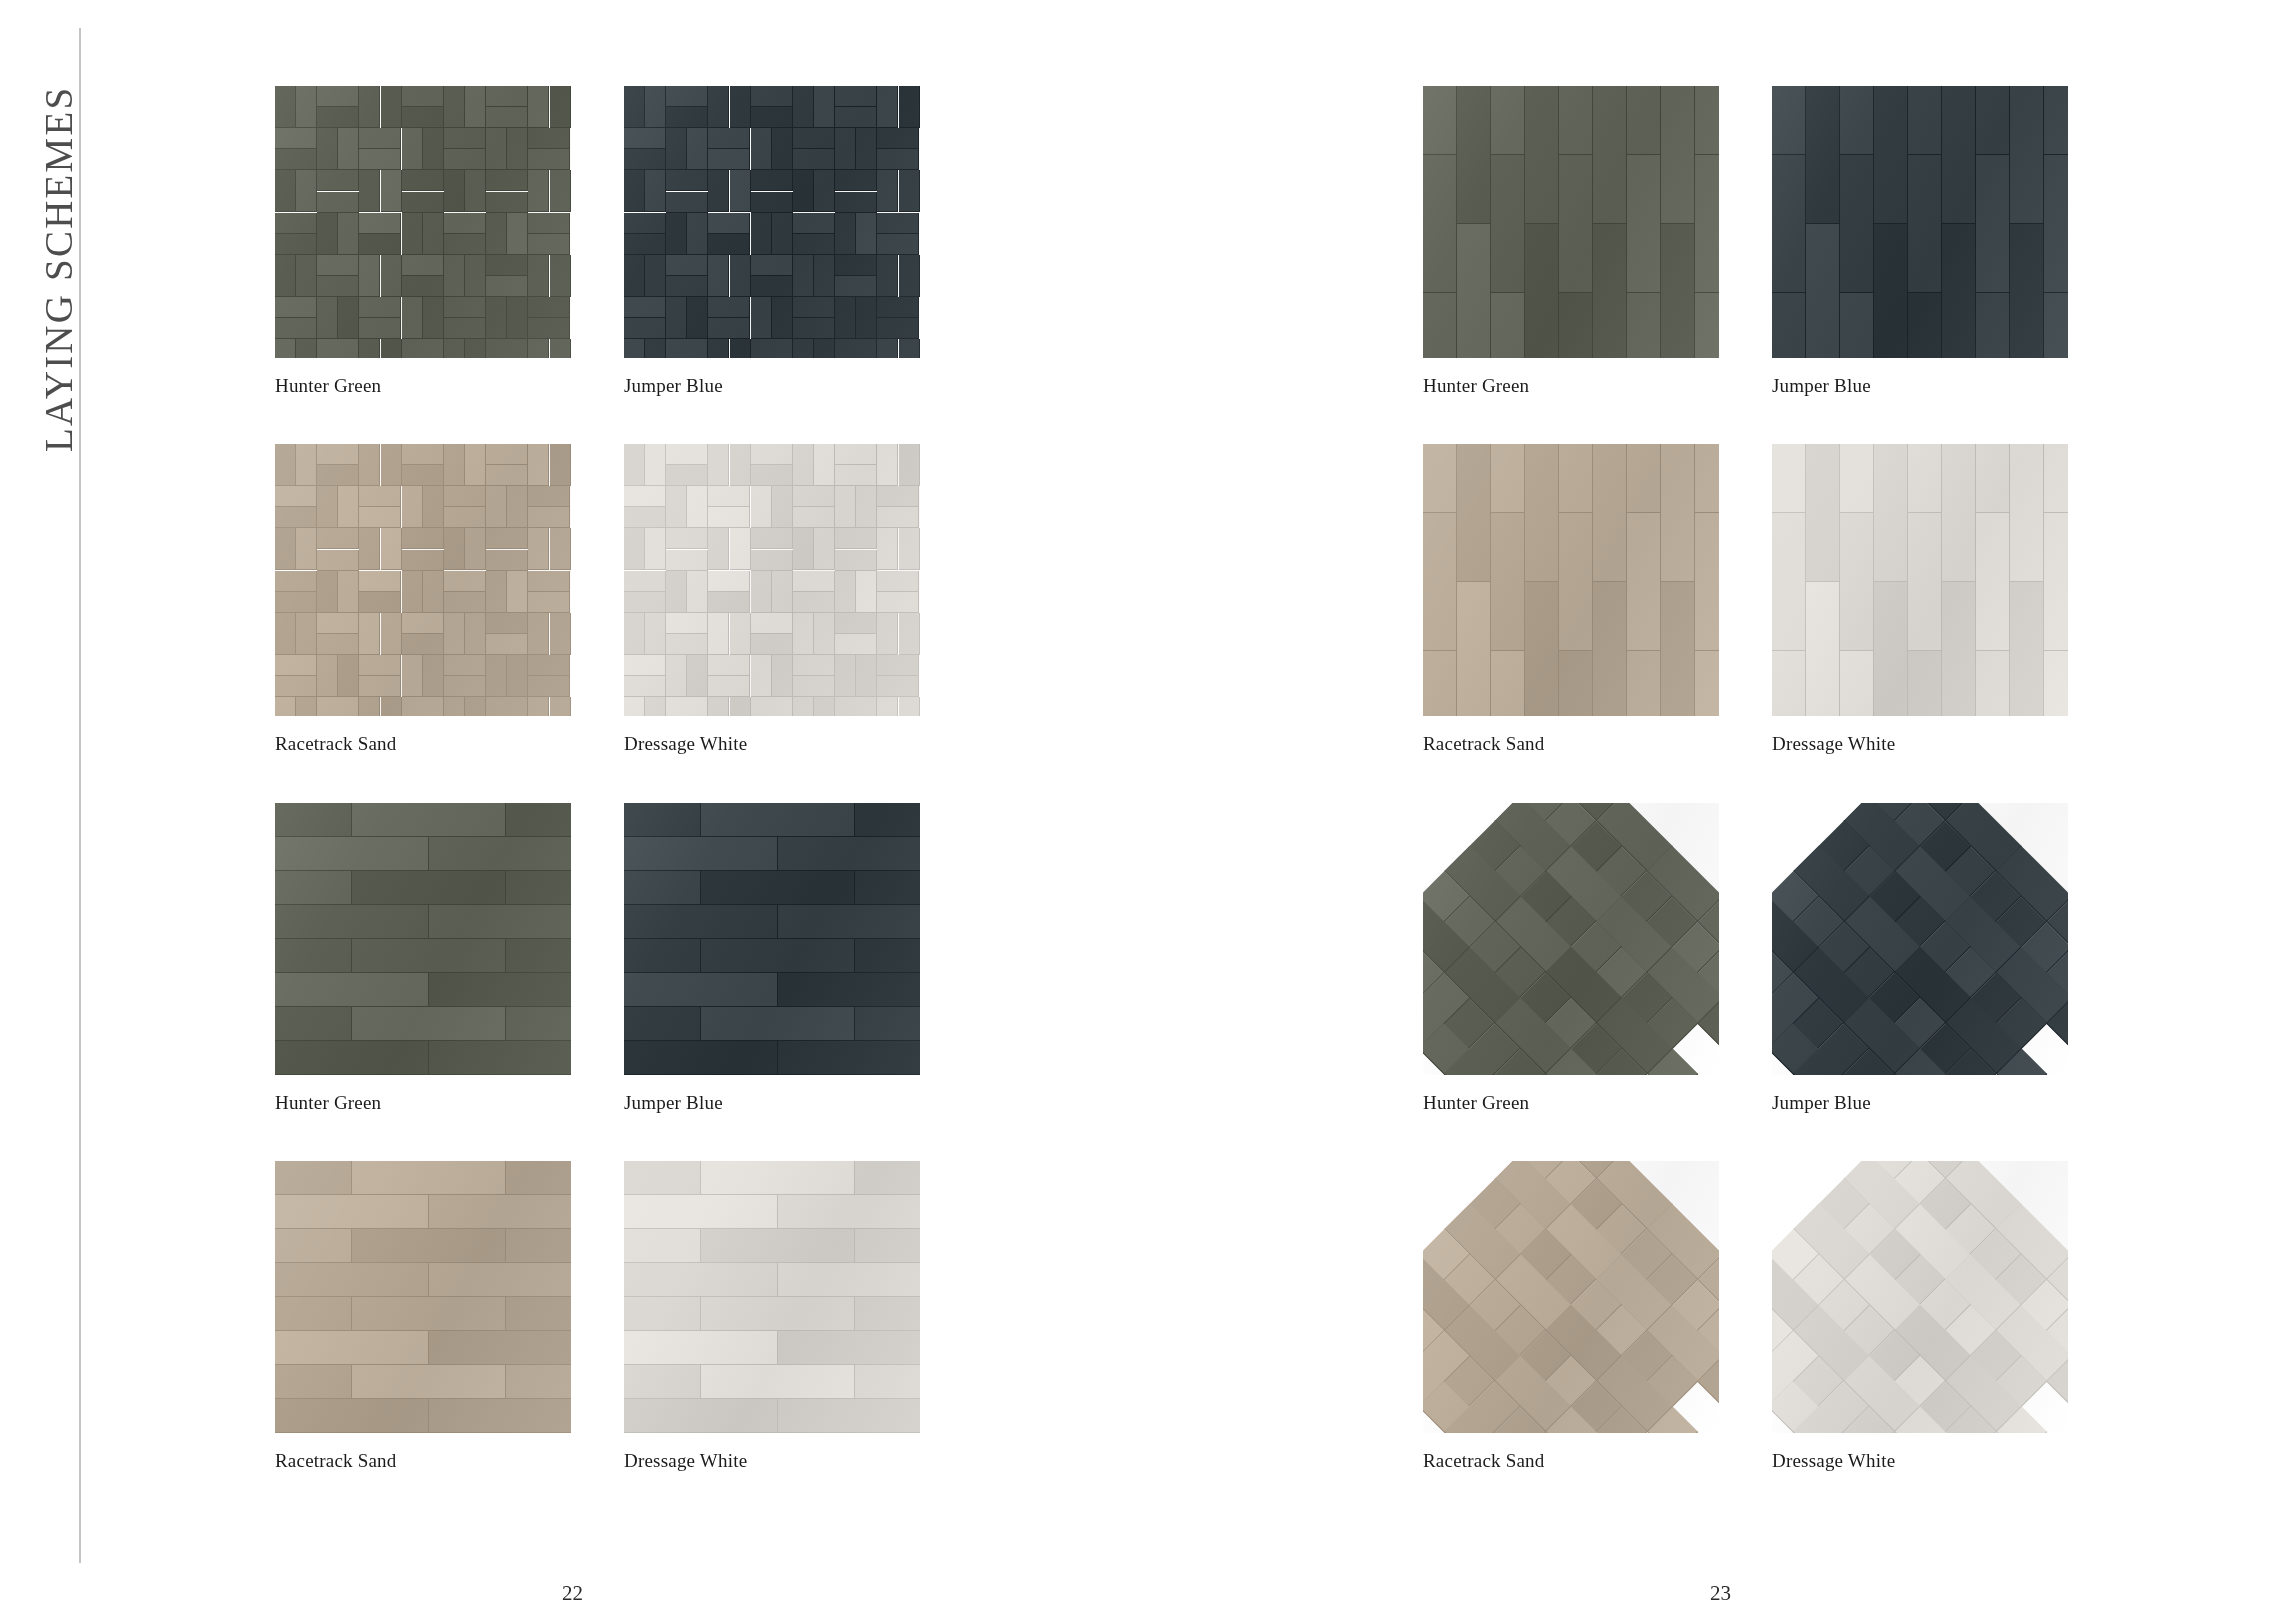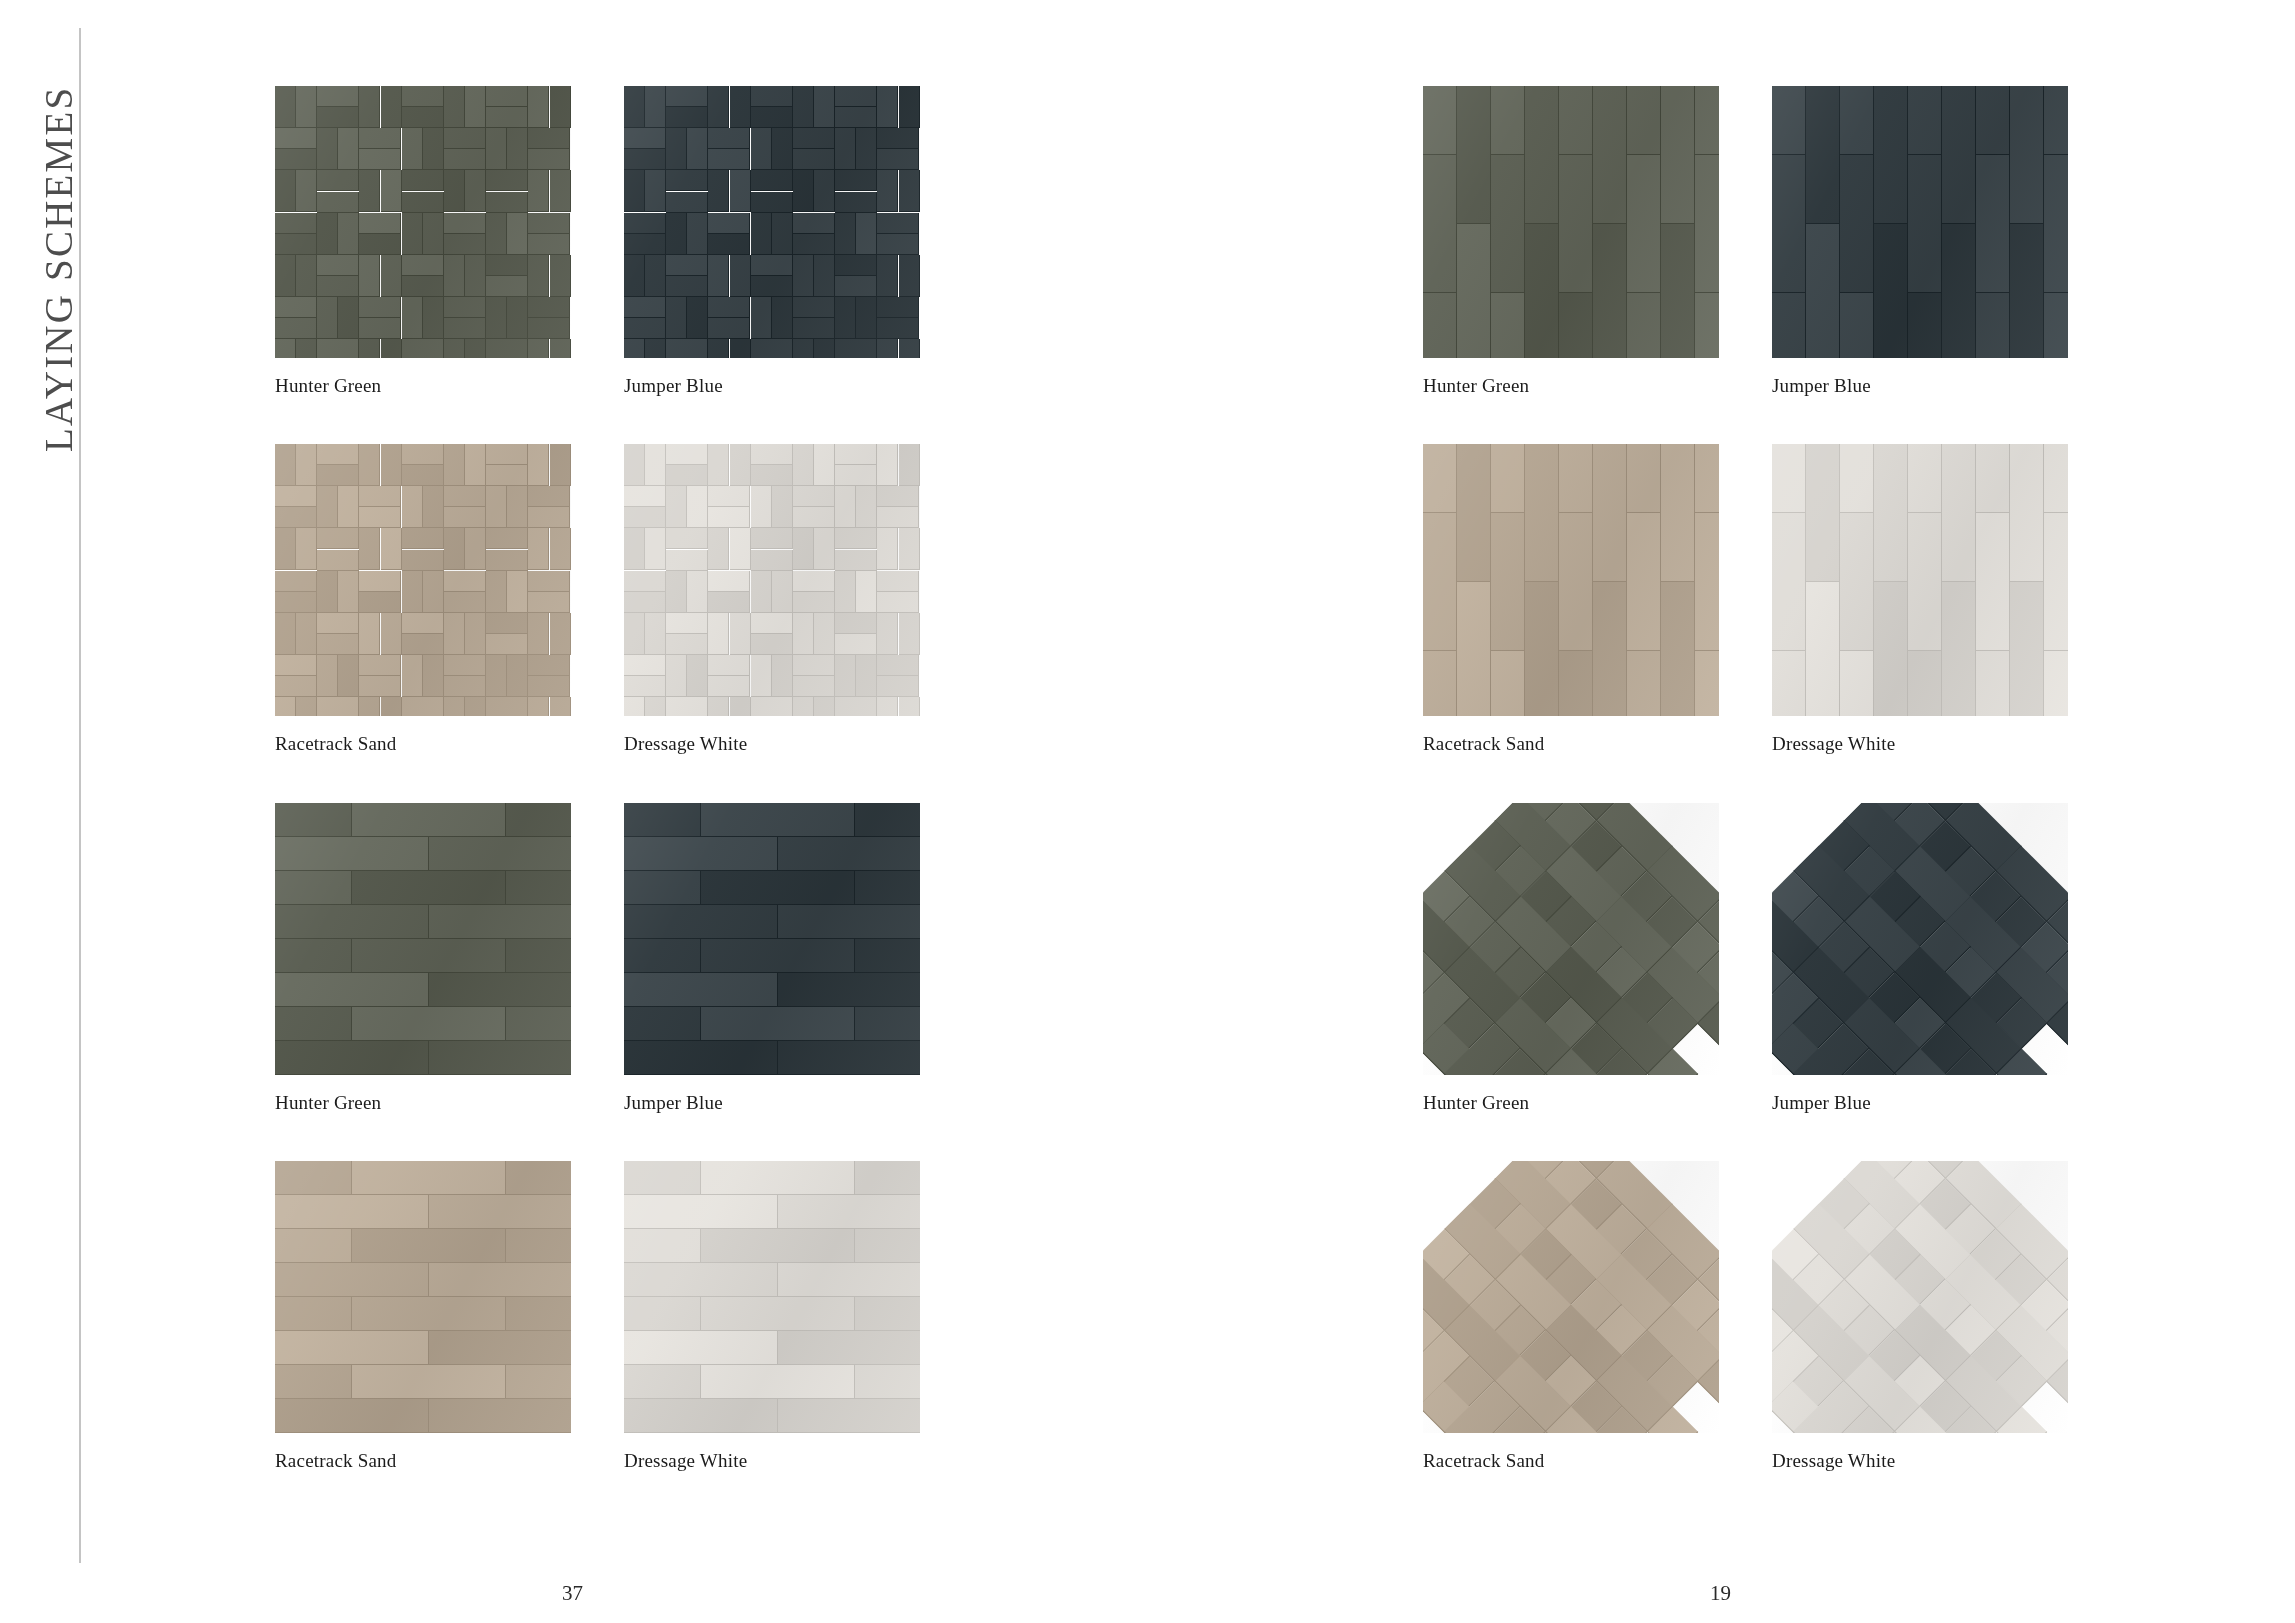--- a/index.html
+++ b/index.html
@@ -1091,15 +1091,15 @@
               </div>
             </div>
             <div class="sheen"></div>
           </div>
           <div class="caption">Dressage White</div>
         </div>
       </div>
     </div>
   </div>
 
-<div class="page-number" id="page-number-left">37</div>
-<div class="page-number" id="page-number-right">19</div>
+<div class="page-number" id="page-number-left">22</div>
+<div class="page-number" id="page-number-right">23</div>
 
 
 </body></html>

